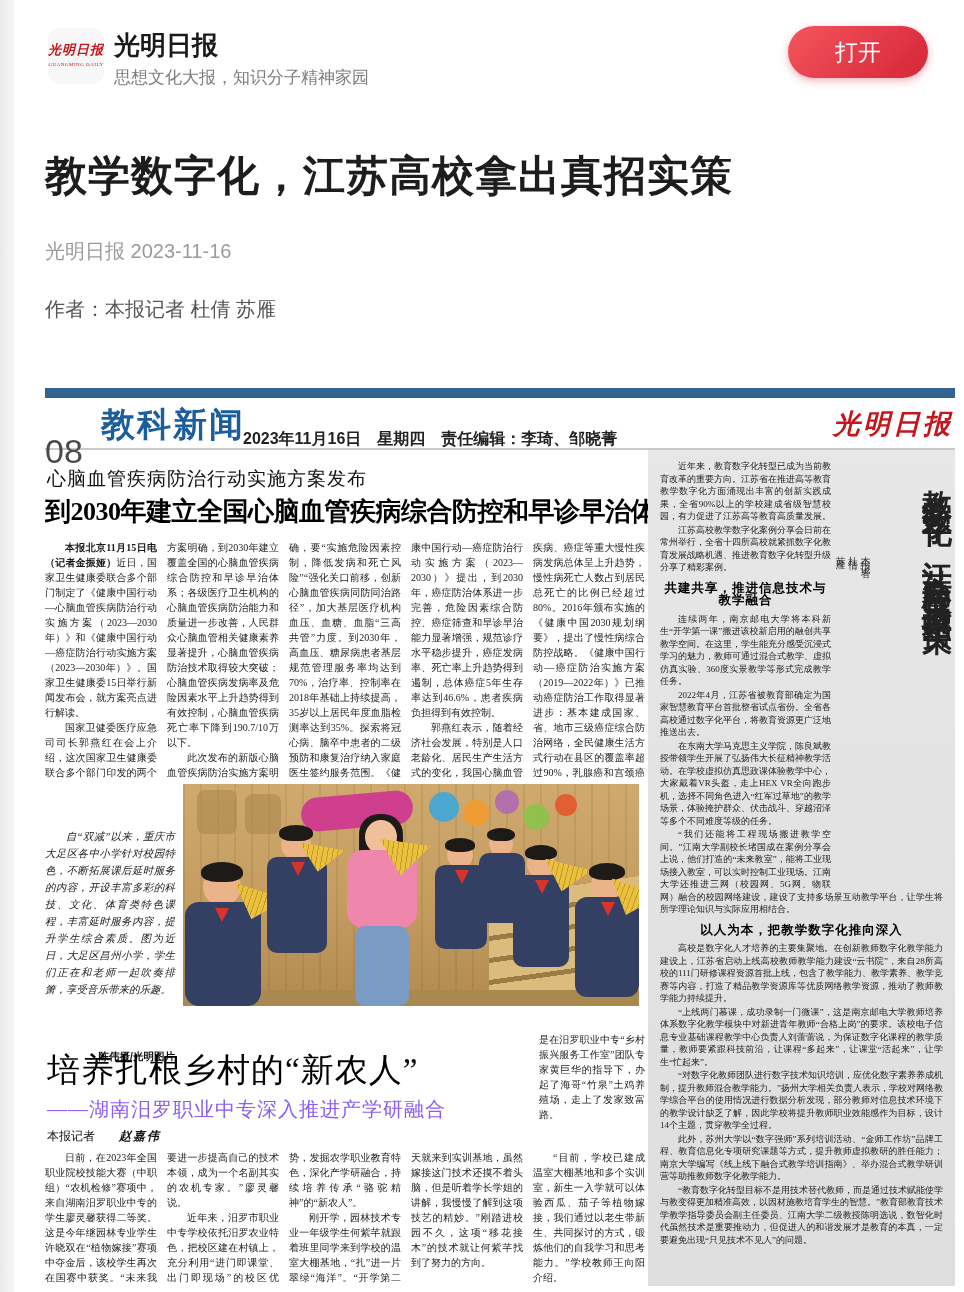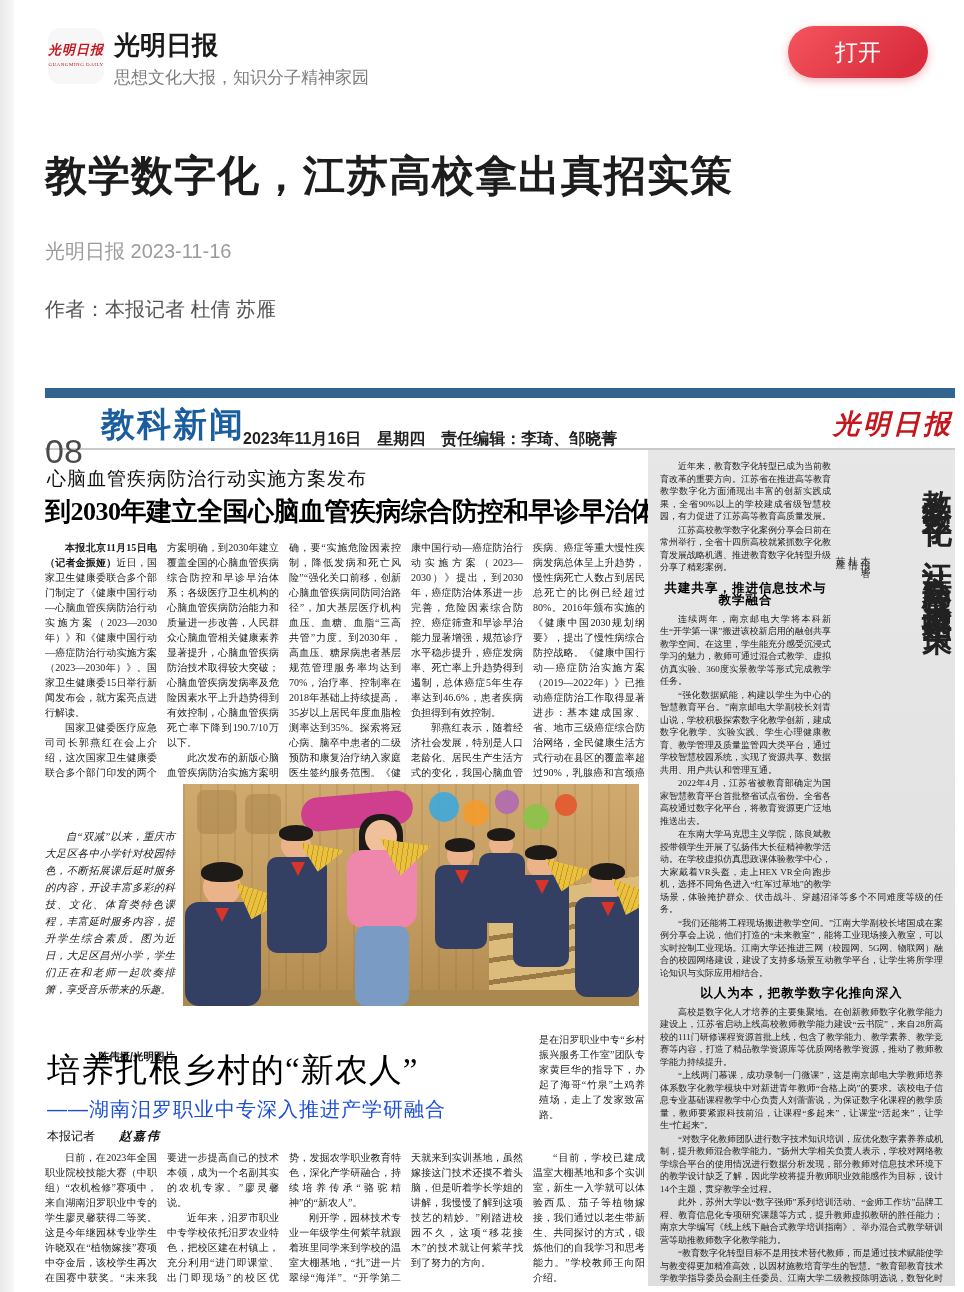--- a/index.html
+++ b/index.html
@@ -81,21 +81,21 @@
   .scarf { position:absolute; width:0; height:0;
            border-left:7px solid transparent; border-right:7px solid transparent;
            border-top:14px solid #d8342a; }
   .flute { position:absolute; background:
              repeating-linear-gradient(90deg,#e9c13f 0 4px,#c79a2a 4px 5px);
            clip-path:polygon(0 0, 100% 0, 50% 100%); }
 
   
   .a2-headline { position:absolute; left:2px; top:598px; font-size:33px; font-weight:400;
                  color:#000; font-family:"Liberation Serif", serif; letter-spacing:1px; }
-  .a2-subtitle { position:absolute; left:2px; top:646px; font-size:20px; color:#1d4ed8; letter-spacing:1px; }
+  .a2-subtitle { position:absolute; left:2px; top:646px; font-size:20px; color:#8b5cf6; letter-spacing:1px;font-family:Liberation Serif, serif; }
   .a2-byline { position:absolute; left:2px; top:678px; font-size:12px; color:#111;
                font-family:"Liberation Serif", serif; }
   .a2-byline b { font-style:italic; margin-left:24px; letter-spacing:2px; }
   .a2-side { position:absolute; left:494px; top:582px; width:106px; height:108px; overflow:hidden;
              font-family:"Liberation Serif", serif; font-size:10px; line-height:15px;
              text-align:justify; color:#1a1a1a; }
   .a2-body { position:absolute; left:0; top:700px; width:600px; height:142px;
              column-count:5; column-gap:10px; overflow:hidden;
              font-family:"Liberation Serif", serif; font-size:10px; line-height:15px;
              text-align:justify; color:#1a1a1a; }
@@ -241,21 +241,20 @@
         <div class="v-byline">
           <span>本报记者</span>
           <span>杜倩</span>
           <span>苏雁</span>
         </div>
       </div>
       <p>近年来，教育数字化转型已成为当前教育改革的重要方向。江苏省在推进高等教育教学数字化方面涌现出丰富的创新实践成果，全省90%以上的学校建成省级智慧校园，有力促进了江苏高等教育高质量发展。</p>
       <p>江苏高校教学数字化案例分享会日前在常州举行，全省十四所高校就紧抓数字化教育发展战略机遇、推进教育数字化转型升级分享了精彩案例。</p>
       <h3>共建共享，推进信息技术与教学融合</h3>
       <p>连续两年，南京邮电大学将本科新生“开学第一课”搬进该校新启用的融创共享教学空间。在这里，学生能充分感受沉浸式学习的魅力，教师可通过混合式教学、虚拟仿真实验、360度实景教学等形式完成教学任务。</p>
-      <p>“强化数据赋能，构建以学生为中心的智慧教育平台。”南京邮电大学副校长刘青山说，学校积极探索数字化教学创新，建成数字化教学、实验实践、学生心理健康教育、教学管理及质量监管四大类平台，通过学校智慧校园系统，实现了资源共享、数据共用、用户共认和管理互通。</p>
       <p>2022年4月，江苏省被教育部确定为国家智慧教育平台首批整省试点省份。全省各高校通过数字化平台，将教育资源更广泛地推送出去。</p>
       <p>在东南大学马克思主义学院，陈良斌教授带领学生开展了弘扬伟大长征精神教学活动。在学校虚拟仿真思政课体验教学中心，大家戴着VR头盔，走上HEX VR全向跑步机，选择不同角色进入“红军过草地”的教学场景，体验掩护群众、伏击战斗、穿越沼泽等多个不同难度等级的任务。</p>
       <p>“我们还能将工程现场搬进教学空间。”江南大学副校长堵国成在案例分享会上说，他们打造的“未来教室”，能将工业现场接入教室，可以实时控制工业现场。江南大学还推进三网（校园网、5G网、物联网）融合的校园网络建设，建设了支持多场景互动教学平台，让学生将所学理论知识与实际应用相结合。</p>
       <h3>以人为本，把教学数字化推向深入</h3>
       <p>高校是数字化人才培养的主要集聚地。在创新教师数字化教学能力建设上，江苏省启动上线高校教师教学能力建设“云书院”，来自28所高校的111门研修课程资源首批上线，包含了教学能力、教学素养、教学竞赛等内容，打造了精品教学资源库等优质网络教学资源，推动了教师教学能力持续提升。</p>
       <p>“上线两门慕课，成功录制一门微课”，这是南京邮电大学教师培养体系数字化教学模块中对新进青年教师“合格上岗”的要求。该校电子信息专业基础课程教学中心负责人刘蕾蕾说，为保证数字化课程的教学质量，教师要紧跟科技前沿，让课程“多起来”，让课堂“活起来”，让学生“忙起来”。</p>
       <p>“对数字化教师团队进行数字技术知识培训，应优化数字素养养成机制，提升教师混合教学能力。”扬州大学相关负责人表示，学校对网络教学综合平台的使用情况进行数据分析发现，部分教师对信息技术环境下的教学设计缺乏了解，因此学校将提升教师职业效能感作为目标，设计14个主题，贯穿教学全过程。</p>
       <p>此外，苏州大学以“数字强师”系列培训活动、“金师工作坊”品牌工程、教育信息化专项研究课题等方式，提升教师虚拟教研的胜任能力；南京大学编写《线上线下融合式教学培训指南》、举办混合式教学研训营等助推教师数字化教学能力。</p>
       <p>“教育数字化转型目标不是用技术替代教师，而是通过技术赋能使学与教变得更加精准高效，以因材施教培育学生的智慧。”教育部教育技术学教学指导委员会副主任委员、江南大学二级教授陈明选说，数智化时代虽然技术是重要推动力，但促进人的和谐发展才是教育的本真，一定要避免出现“只见技术不见人”的问题。</p>
 

